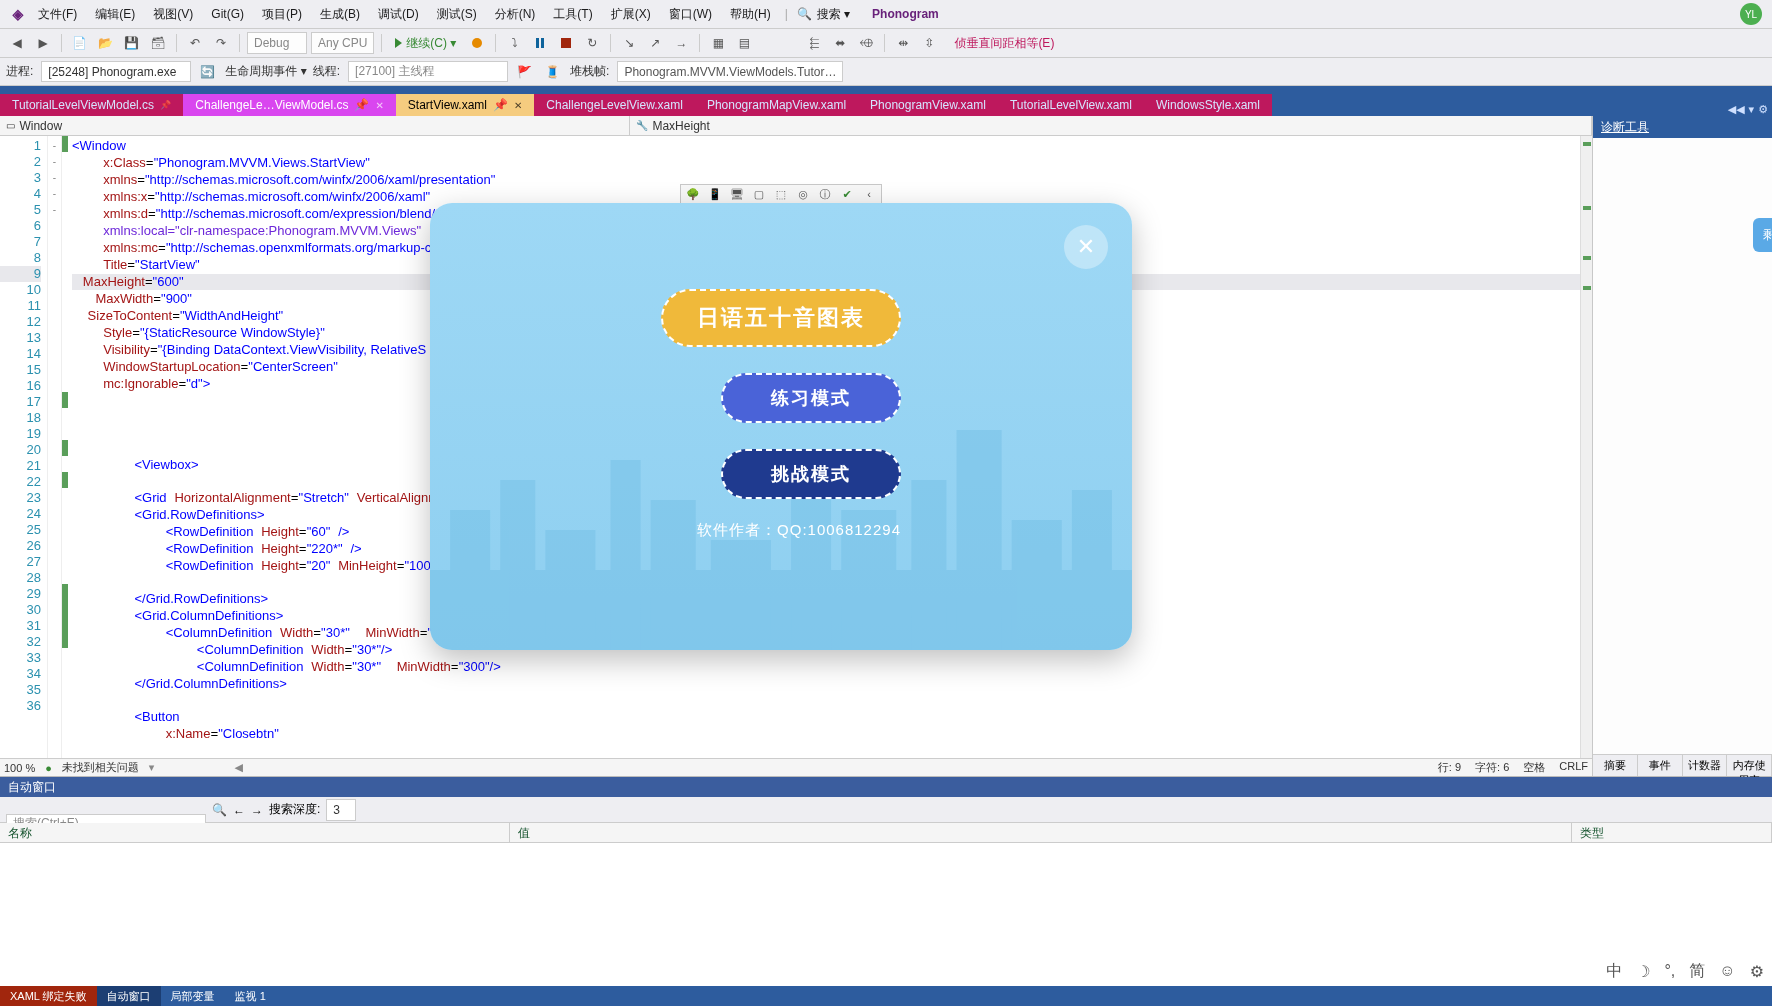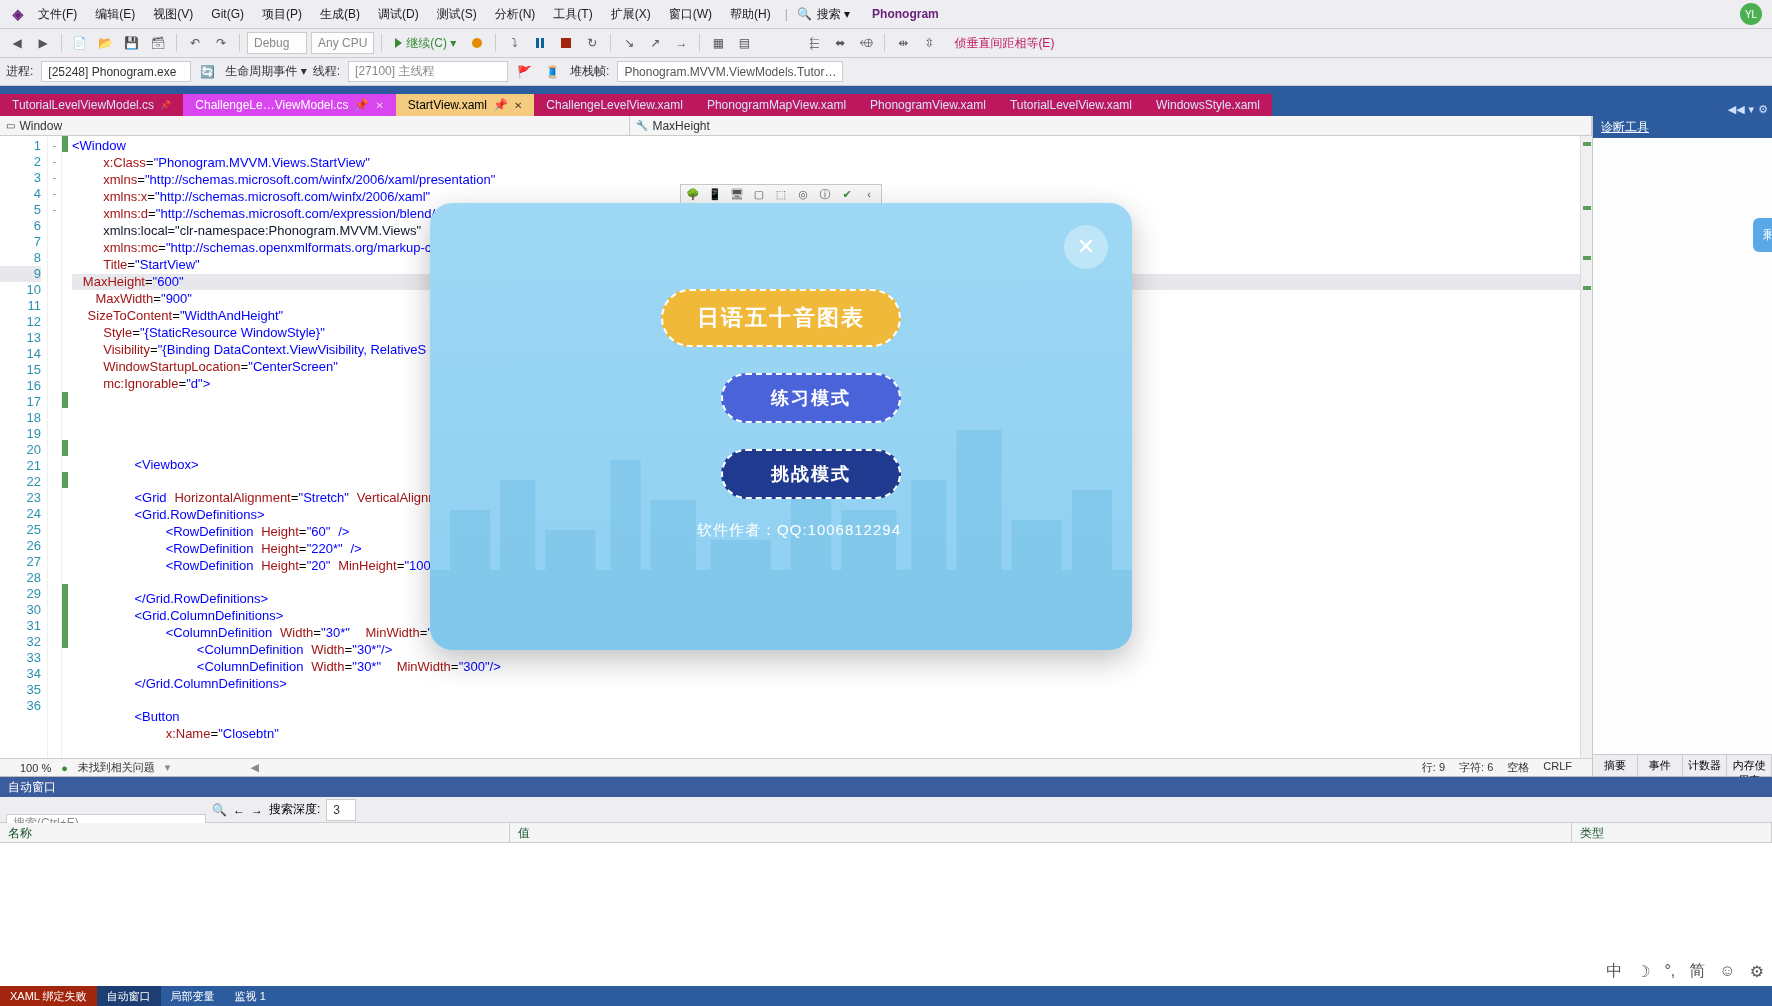--- a/index.html
+++ b/index.html
@@ -46,24 +46,24 @@
 .nav-combo .icon { font-size:10px; }
 .code-area { flex:1; display:flex; overflow:hidden; position:relative; background:#fff; }
 .gutter { width:48px; background:#fff; border-right:1px solid #eee; text-align:right; padding:2px 6px 0 0; color:#2b91af; font:13px Consolas,monospace; line-height:16px; }
 .gutter .cur { background:#e8e8ec; }
 .fold-g { width:14px; background:#fff; border-right:1px solid #eee; padding-top:2px; font:10px Consolas; color:#888; line-height:16px; text-align:center;}
 .change-g{ width:6px; background:#fff; }
 .change-g .m{height:16px;}
 .change-g .grn{background:#5a9e5a;}
 .code { flex:1; padding:2px 0 0 4px; font:13px Consolas,"Courier New",monospace; line-height:16px; white-space:pre; overflow:auto; color:#000; }
 .code .hl { background:#e8e8ec; display:inline-block; width:100%; }
-.t-blue{color:#0000ff;} .t-red{color:#a31515;} .t-gray{color:#0f172a;}
+.t-blue{color:#0000ff;} .t-red{color:#a31515;} .t-gray{color:#6d28d9;}
 .mini { width:12px; background:#f0f0f0; border-left:1px solid #ddd; position:relative;}
 .mini .mk{position:absolute;left:2px;width:8px;height:4px;background:#5a9e5a;}
-.status-strip { height:18px; background:#f5f5f5; border-top:1px solid #ccc; display:flex; align-items:center; padding:0 20px; font-size:11px; color:#333; gap:10px;}
+.status-strip { height:18px; background:#f5f5f5; border-top:1px solid #ccc; display:flex; align-items:center; padding:0 4px; font-size:11px; color:#333; gap:10px;}
 .status-strip .ok { color:#388a34; }
 .status-strip .right { margin-left:auto; display:flex; gap:14px; }
 
 .diag-col { width:180px; background:#eeeef2; border-left:1px solid #c8c8c8; display:flex; flex-direction:column; }
 .diag-title { height:22px; background:#2d5c9e; color:#fff; padding:0 8px; display:flex; align-items:center; gap:6px; font-size:12px;text-decoration:underline; }
 .diag-body { flex:1; position:relative; background:#fdfdfd; }
 .diag-float { position:absolute; right:-40px; top:80px; background:#5aa9e6; color:#fff; padding:8px 10px; border-radius:6px 0 0 6px; font-size:13px; }
 .diag-tabs { height:22px; border-top:1px solid #ccc; display:flex; font-size:11px; }
 .diag-tabs span{ flex:1; text-align:center; padding-top:3px; border-right:1px solid #ccc; cursor:pointer;}
 

